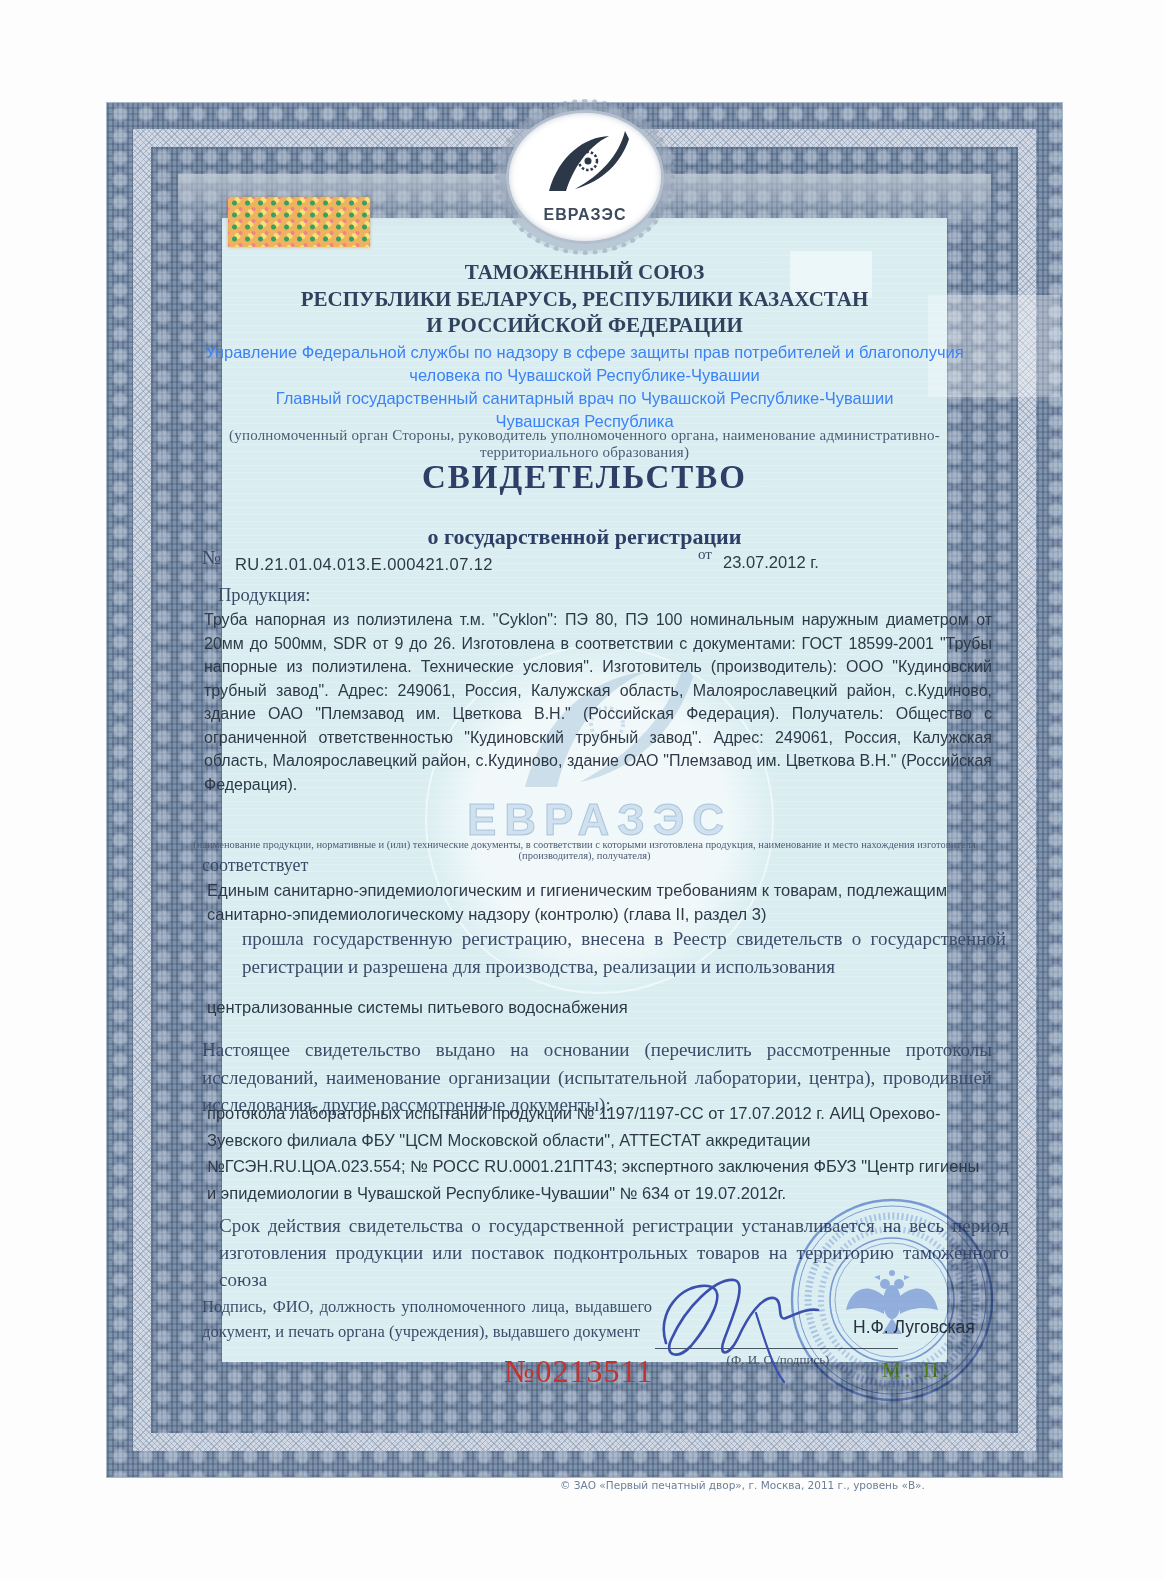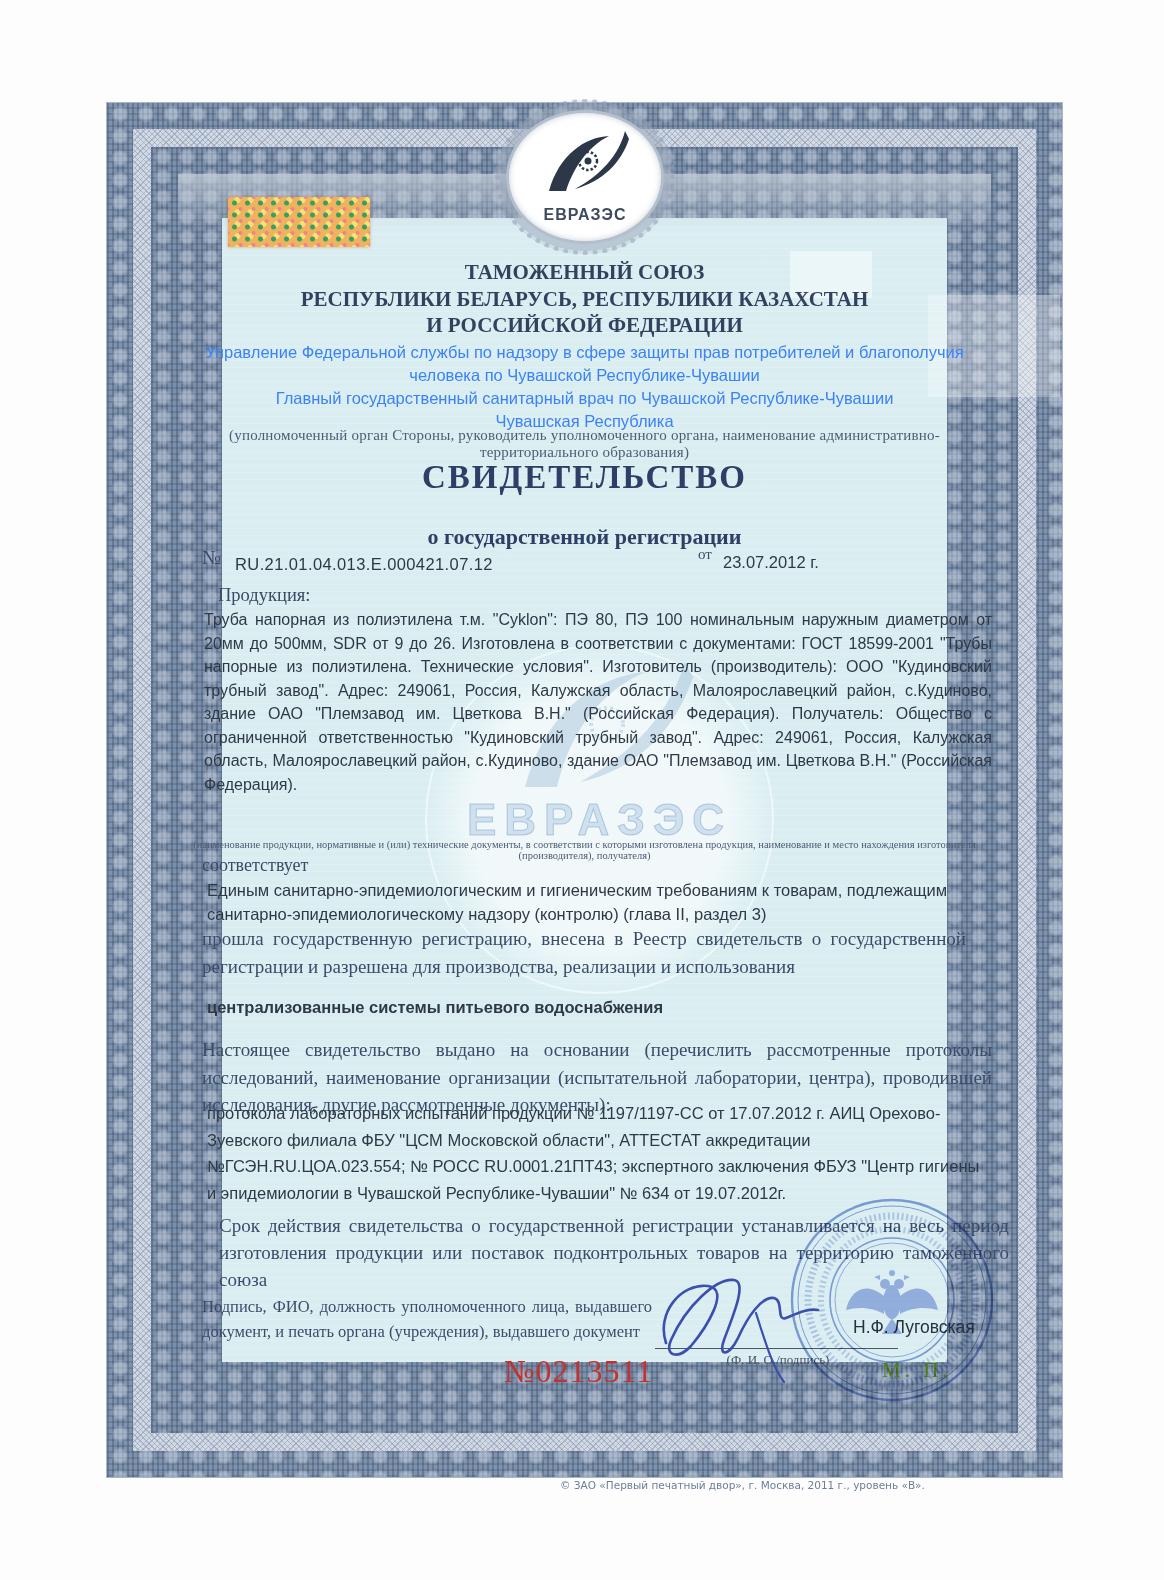--- a/index.html
+++ b/index.html
@@ -144,22 +144,22 @@
   <div class="abs serif" style="left:698px;top:546px;font-size:15px;">от</div>
   <div class="abs sans" style="left:723px;top:553px;font-size:16.5px;">23.07.2012 г.</div>
 
   <div class="abs serif" style="left:218px;top:585px;font-size:18.5px;">Продукция:</div>
   <div class="abs sans body-sans just" style="left:204px;top:608px;width:788px;">Труба напорная из полиэтилена т.м. "Cyklon": ПЭ 80, ПЭ 100 номинальным наружным диаметром от 20мм до 500мм, SDR от 9 до 26. Изготовлена в соответствии с документами: ГОСТ 18599-2001 "Трубы напорные из полиэтилена. Технические условия". Изготовитель (производитель): ООО "Кудиновский трубный завод". Адрес: 249061, Россия, Калужская область, Малоярославецкий район, с.Кудиново, здание ОАО "Племзавод им. Цветкова В.Н." (Российская Федерация). Получатель: Общество с ограниченной ответственностью "Кудиновский трубный завод". Адрес: 249061, Россия, Калужская область, Малоярославецкий район, с.Кудиново, здание ОАО "Племзавод им. Цветкова В.Н." (Российская Федерация).</div>
   <div class="abs serif center" style="left:184px;top:839px;width:801px;font-size:10.5px;color:#4d5b74;">(наименование продукции, нормативные и (или) технические документы, в соответствии с которыми изготовлена продукция, наименование и место нахождения изготовителя (производителя), получателя)</div>
 
   <div class="abs serif" style="left:202px;top:855px;font-size:18px;">соответствует</div>
   <div class="abs sans" style="left:207px;top:878px;width:780px;font-size:16.5px;line-height:24px;">Единым санитарно-эпидемиологическим и гигиеническим требованиям к товарам, подлежащим санитарно-эпидемиологическому надзору (контролю) (глава II, раздел 3)</div>
 
-  <div class="abs serif body-serif just" style="left:202px;top:925px;width:764px;">прошла государственную регистрацию, внесена в Реестр свидетельств о государственной регистрации и разрешена для производства, реализации и использования</div>
-  <div class="abs sans" style="left:207px;top:998px;font-size:16.5px;font-weight:bold;">централизованные системы питьевого водоснабжения</div>
+  <div class="abs serif body-serif just" style="left:202px;top:925px;width:764px;padding-left:40px;">прошла государственную регистрацию, внесена в Реестр свидетельств о государственной регистрации и разрешена для производства, реализации и использования</div>
+  <div class="abs sans" style="left:207px;top:998px;font-size:16.5px;">централизованные системы питьевого водоснабжения</div>
 
   <div class="abs serif body-serif just" style="left:202px;top:1036px;width:790px;">Настоящее свидетельство выдано на основании (перечислить рассмотренные протоколы исследований, наименование организации (испытательной лаборатории, центра), проводившей исследования, другие рассмотренные документы):</div>
   <div class="abs sans" style="left:207px;top:1100px;width:780px;font-size:16.5px;line-height:26.5px;">протокола лабораторных испытаний продукции № 1197/1197-СС от 17.07.2012 г. АИЦ Орехово-Зуевского филиала ФБУ "ЦСМ Московской области", АТТЕСТАТ аккредитации №ГСЭН.RU.ЦОА.023.554; № РОСС RU.0001.21ПТ43; экспертного заключения ФБУЗ "Центр гигиены и эпидемиологии в Чувашской Республике-Чувашии" № 634 от 19.07.2012г.</div>
 
   <div class="abs serif body-serif just" style="left:219px;top:1212px;width:790px;line-height:27px;">Срок действия свидетельства о государственной регистрации устанавливается на весь период изготовления продукции или поставок подконтрольных товаров на территорию таможенного союза</div>
 
   <div class="abs serif just" style="left:202px;top:1295px;width:450px;font-size:16.5px;line-height:24.5px;color:#3b4c6a;">Подпись, ФИО, должность уполномоченного лица, выдавшего документ, и печать органа (учреждения), выдавшего документ</div>
 
   <svg class="abs signature-svg" width="250" height="130" viewBox="0 0 250 130">
     <path d="M30,85 C20,55 45,25 72,28 C95,31 70,70 55,88 C42,102 28,98 35,82 C50,48 80,20 98,22 C112,24 96,60 88,82 C82,98 92,100 102,80 C112,58 126,38 138,40 C148,42 140,64 150,60 C160,56 172,50 182,52" fill="none" stroke="#3b4fae" stroke-width="2.6" stroke-linecap="round"></path>

